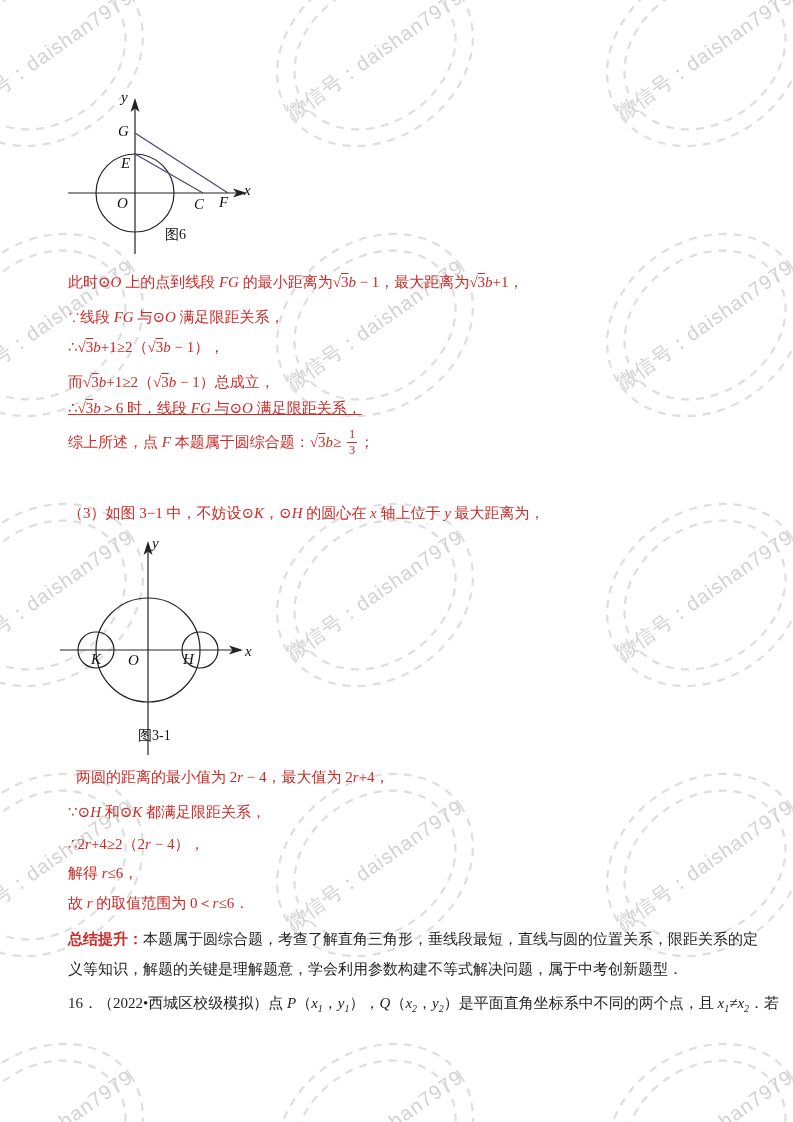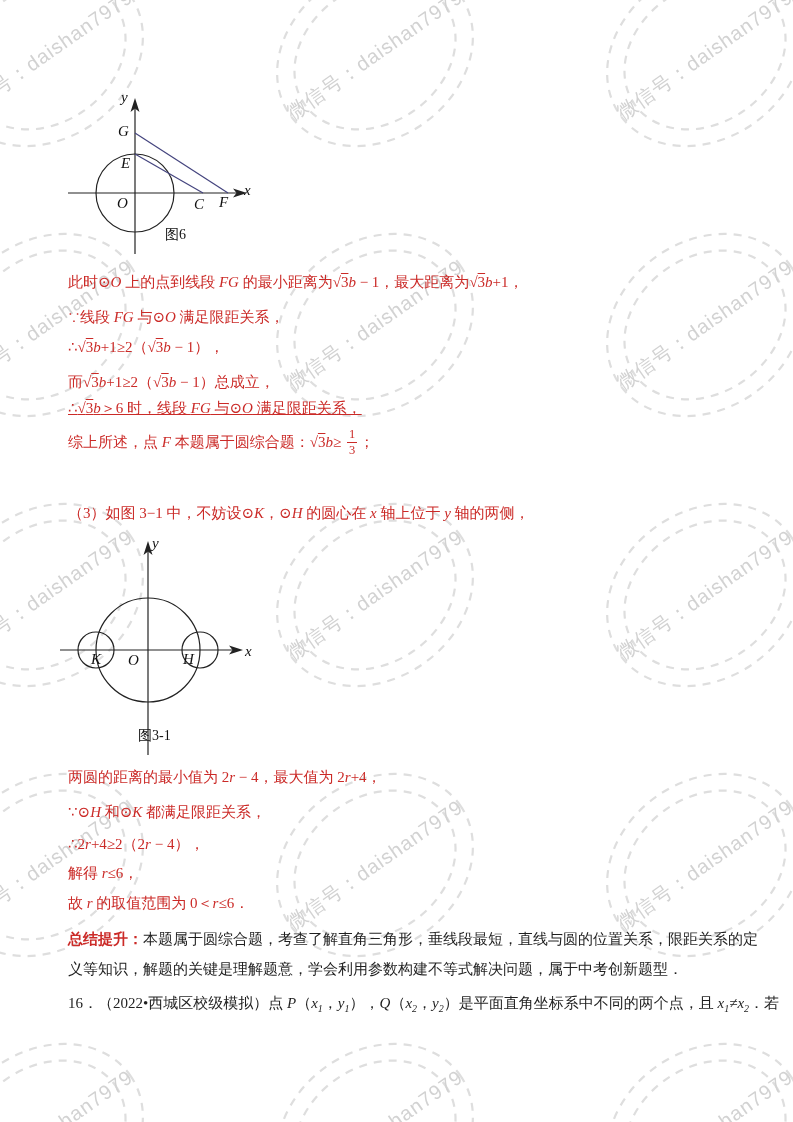--- a/index.html
+++ b/index.html
@@ -161,22 +161,22 @@
     <div id="solution">
         <div class="line red" style="top: 271px; text-align: center;"><span>此时⊙</span><span class="vi">O</span><span> 上的点到线段 </span><span class="vi">FG</span><span> 的最小距离为</span><span class="sq">√<span class="ov">3</span></span><span class="vi">b</span><span> − 1，最大距离为</span><span class="sq">√<span class="ov">3</span></span><span class="vi">b</span><span>+1，</span></div>
         <div class="line red" style="top: 306px;"><span>∵线段 </span><span class="vi">FG</span><span> 与⊙</span><span class="vi">O</span><span> 满足限距关系，</span></div>
         <div class="line red" style="top: 336px;"><span>∴</span><span class="sq">√<span class="ov">3</span></span><span class="vi">b</span><span>+1≥2（</span><span class="sq">√<span class="ov">3</span></span><span class="vi">b</span><span> − 1），</span></div>
         <div class="line red" style="top: 371px;"><span>而</span><span class="sq">√<span class="ov">3</span></span><span class="vi">b</span><span>+1≥2（</span><span class="sq">√<span class="ov">3</span></span><span class="vi">b</span><span> − 1）总成立，</span></div>
         <div class="line red" style="top: 397px; text-decoration: underline;"><span>∴</span><span class="sq">√<span class="ov">3</span></span><span class="vi">b</span><span>＞6 时，线段 </span><span class="vi">FG</span><span> 与⊙</span><span class="vi">O</span><span> 满足限距关系，</span></div>
         <div class="line red" style="top: 430px;"><span>综上所述，点 </span><span class="vi">F</span><span> 本题属于圆综合题：</span><span class="sq">√<span class="ov">3</span></span><span class="vi">b</span><span>≥ </span><span class="fr">
             <span class="fn">1</span>
             <span class="fd">3</span>
           </span><span>；</span></div>
-        <div class="line red" style="top: 502px;"><span>（3）如图 3−1 中，不妨设⊙</span><span class="vi">K</span><span>，⊙</span><span class="vi">H</span><span> 的圆心在 </span><span class="vi">x</span><span> 轴上位于 </span><span class="vi">y</span><span> 轴的两侧，</span></div>
-        <div class="line red" style="top: 766px;"><span>两圆的距离的最小值为 2</span><span class="vi">r</span><span> − 4，最大值为 2</span><span class="vi">r</span><span>+4，</span></div>
+        <div class="line red" style="top: 502px;"><span>（3）如图 3−1 中，不妨设⊙</span><span class="vi">K</span><span>，⊙</span><span class="vi">H</span><span> 的圆心在 </span><span class="vi">x</span><span> 轴上位于 </span><span class="vi">y</span><span> 最大距离为，</span></div>
+        <div class="line red" style="top: 766px; margin-left: 8px;"><span>两圆的距离的最小值为 2</span><span class="vi">r</span><span> − 4，最大值为 2</span><span class="vi">r</span><span>+4，</span></div>
         <div class="line red" style="top: 801px;"><span>∵⊙</span><span class="vi">H</span><span> 和⊙</span><span class="vi">K</span><span> 都满足限距关系，</span></div>
         <div class="line red" style="top: 833px;"><span>∴2</span><span class="vi">r</span><span>+4≥2（2</span><span class="vi">r</span><span> − 4），</span></div>
         <div class="line red" style="top: 862px; text-align: center;"><span>解得 </span><span class="vi">r</span><span>≤6，</span></div>
         <div class="line red" style="top: 892px;"><span>故 </span><span class="vi">r</span><span> 的取值范围为 0＜</span><span class="vi">r</span><span>≤6．</span></div>
         <div class="line" style="top: 928px;"><span class="hl">总结提升：</span><span>本题属于圆综合题，考查了解直角三角形，垂线段最短，直线与圆的位置关系，限距关系的定</span></div>
         <div class="line" style="top: 958px;"><span>义等知识，解题的关键是理解题意，学会利用参数构建不等式解决问题，属于中考创新题型．</span></div>
         <div class="line" style="top: 992px;"><span>16．（2022•西城区校级模拟）点 </span><span class="vi">P</span><span>（</span><span><span class="vi">x</span><sub>1</sub></span><span>，</span><span><span class="vi">y</span><sub>1</sub></span><span>），</span><span class="vi">Q</span><span>（</span><span><span class="vi">x</span><sub>2</sub></span><span>，</span><span><span class="vi">y</span><sub>2</sub></span><span>）是平面直角坐标系中不同的两个点，且 </span><span><span class="vi">x</span><sub>1</sub></span><span>≠</span><span><span class="vi">x</span><sub>2</sub></span><span>．若</span></div>
       </div>
 
     <div class="fig" style="left:58px;top:533px;width:215px;height:225px;">

